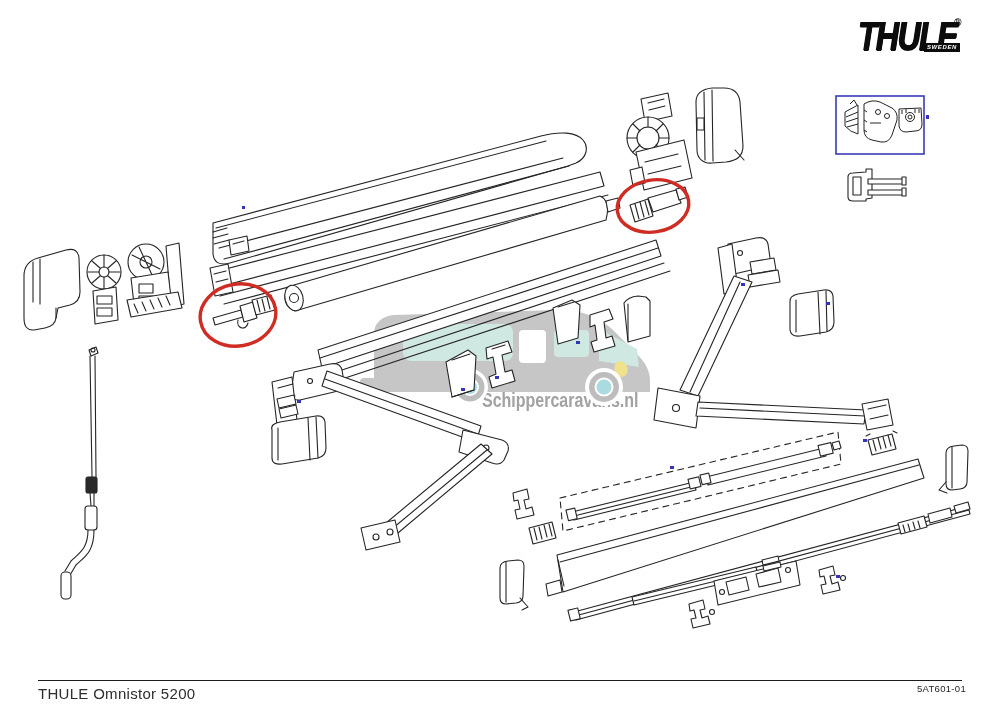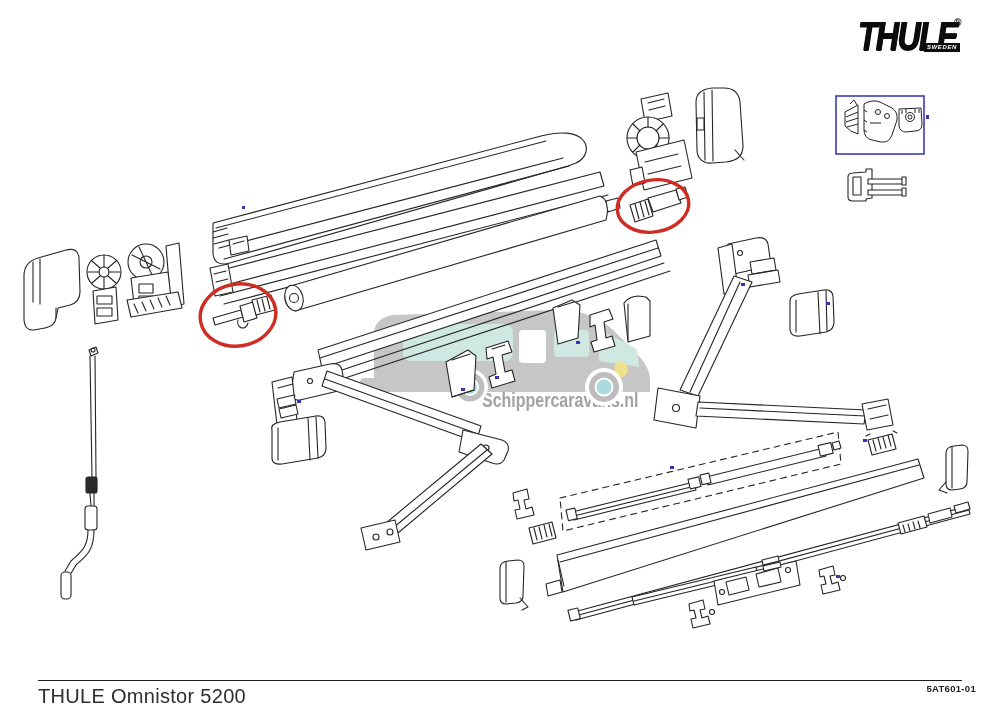--- a/index.html
+++ b/index.html
@@ -14,22 +14,22 @@
   .logo-reg{position:absolute;left:96px;top:1px;font-size:10px;font-weight:bold;}
   .logo-sweden{position:absolute;left:66px;top:27px;background:#0c0c0c;color:#fff;
                font-size:6px;font-weight:bold;letter-spacing:0.6px;padding:1px 3px;line-height:1.2;}
 
   
   .wm-text{position:absolute;left:482px;top:389px;font-size:20px;font-weight:bold;color:#a2a2a2;
            letter-spacing:0px;transform:scaleX(0.80);transform-origin:left top;white-space:nowrap;}
 
   
   .footer-line{position:absolute;left:38px;top:680px;width:924px;border-top:1.5px solid #1c1c1c;}
-  .footer-title{position:absolute;left:38px;top:685px;font-size:20px;color:#2d2d2d;letter-spacing:0.3px;}
-  .footer-code{position:absolute;right:24px;top:683px;font-size:9.5px;font-weight:bold;color:#1c1c1c;letter-spacing:0.3px;}
+  .footer-title{position:absolute;left:38px;top:685px;font-size:15px;color:#2d2d2d;letter-spacing:0.3px;}
+  .footer-code{position:absolute;right:34px;top:683px;font-size:9.5px;font-weight:normal;color:#1c1c1c;letter-spacing:0.3px;}
 
   svg.diagram{position:absolute;left:0;top:0;}
 </style>
 </head>
 <body>
 
 <div id="page">
 
   <div class="wm-text">Schippercaravans.nl</div>
 

